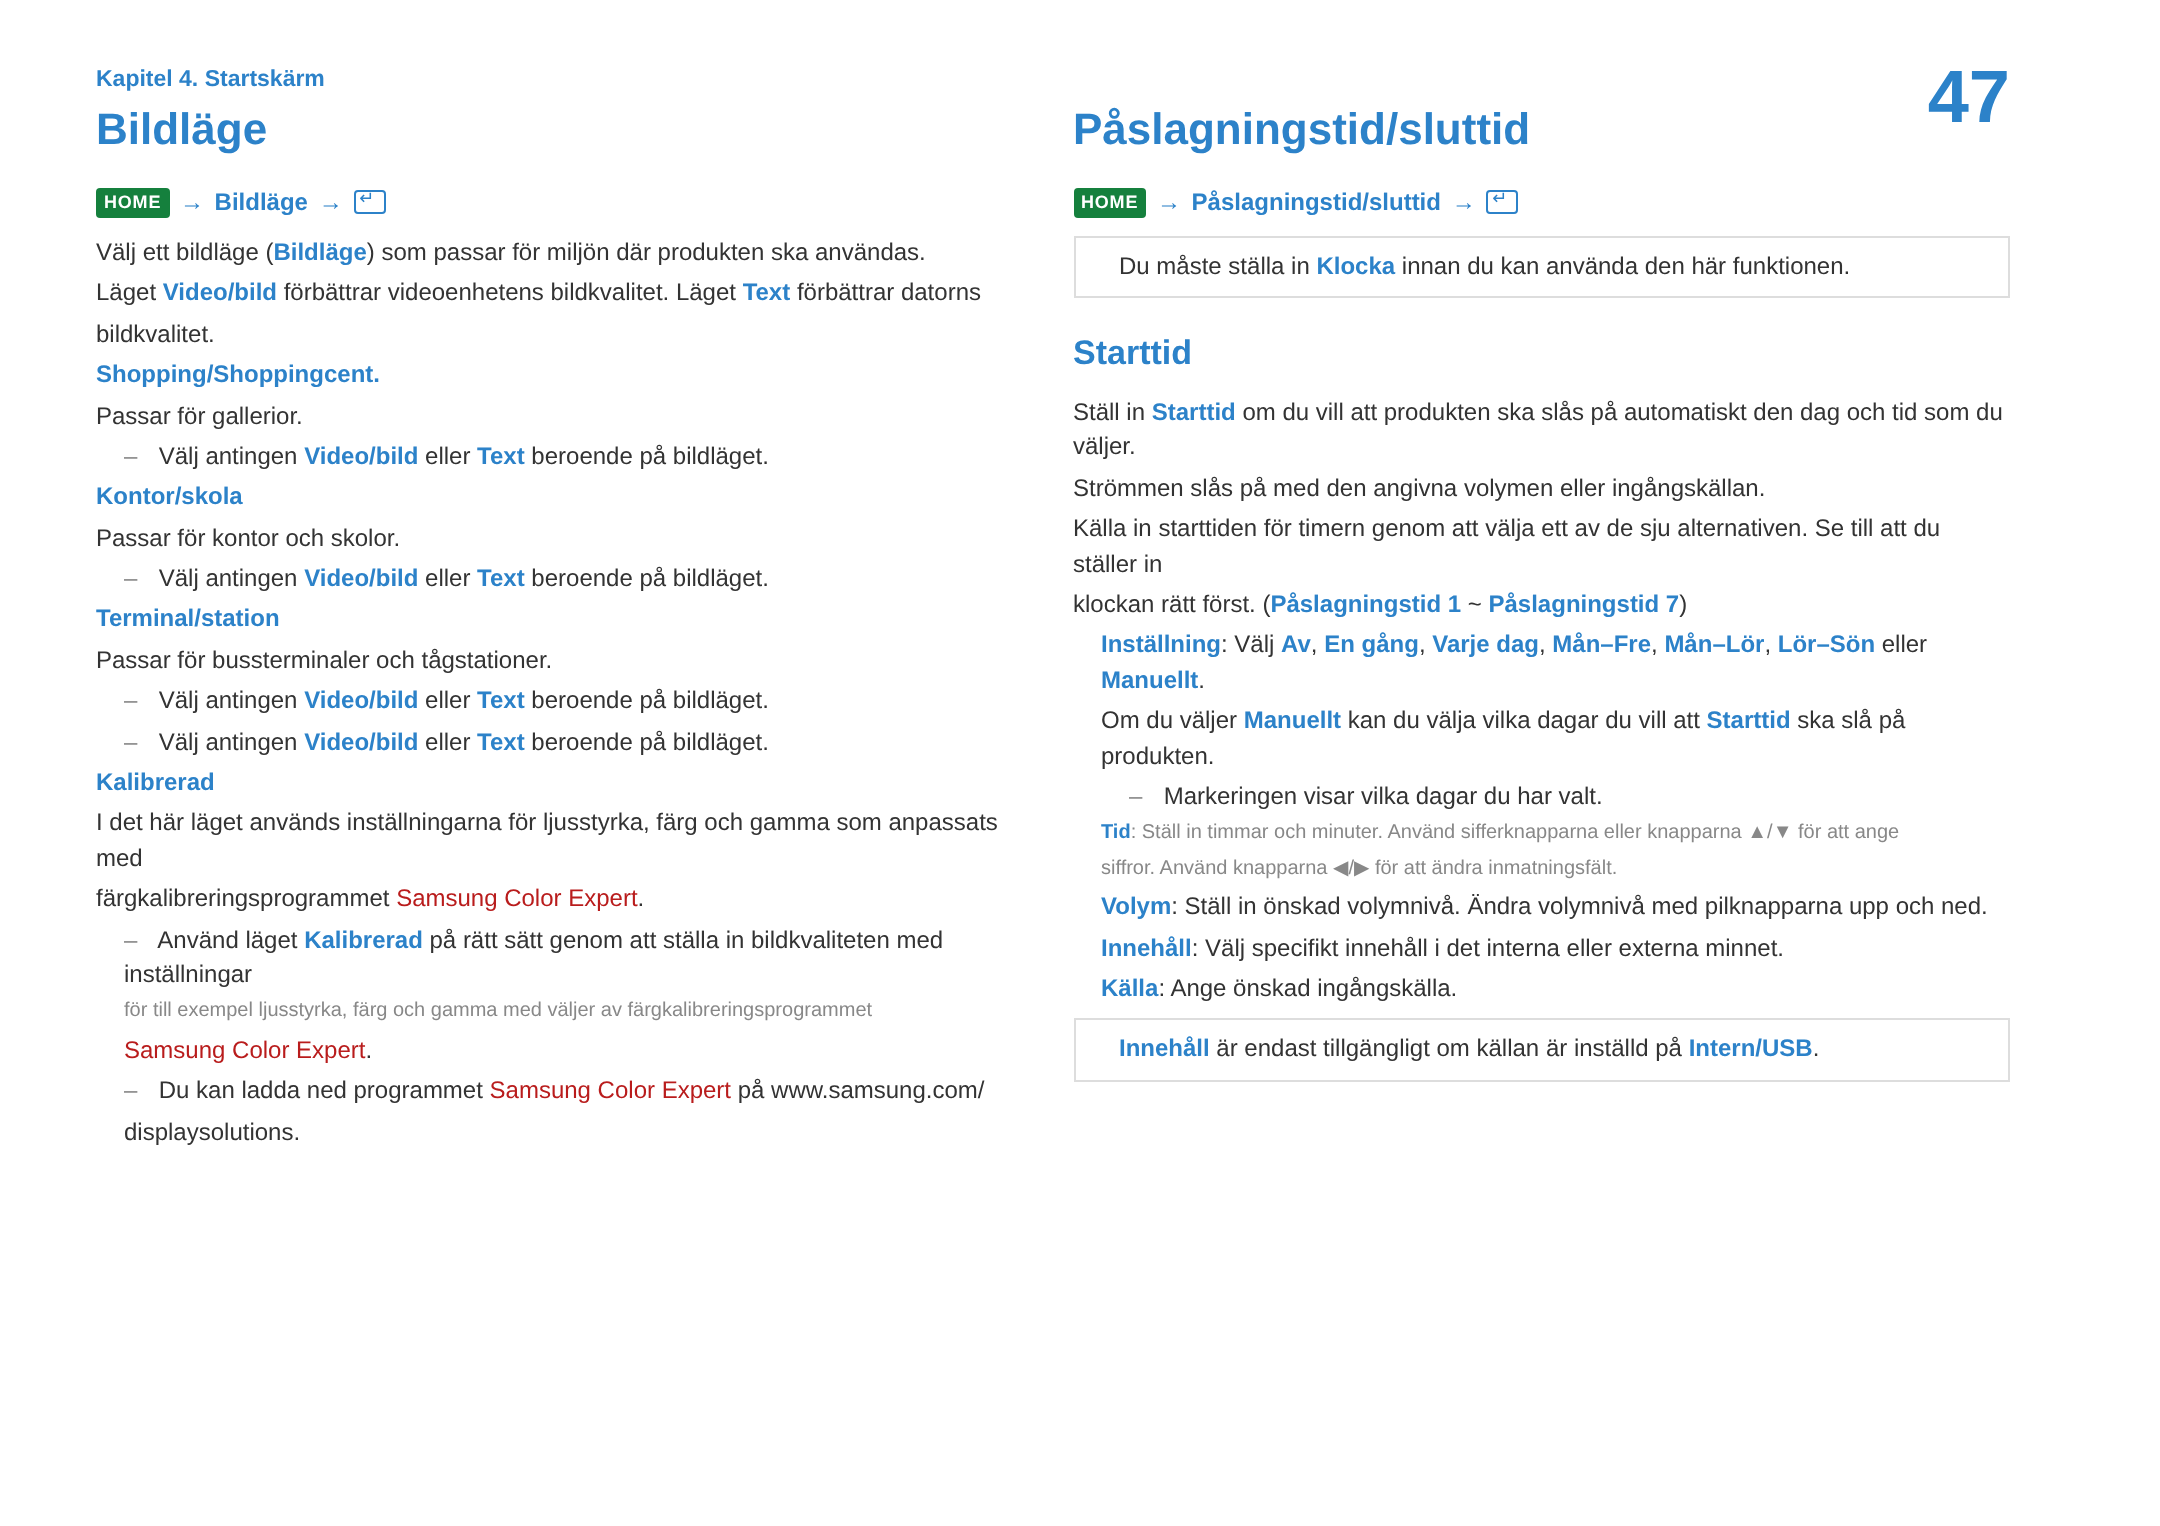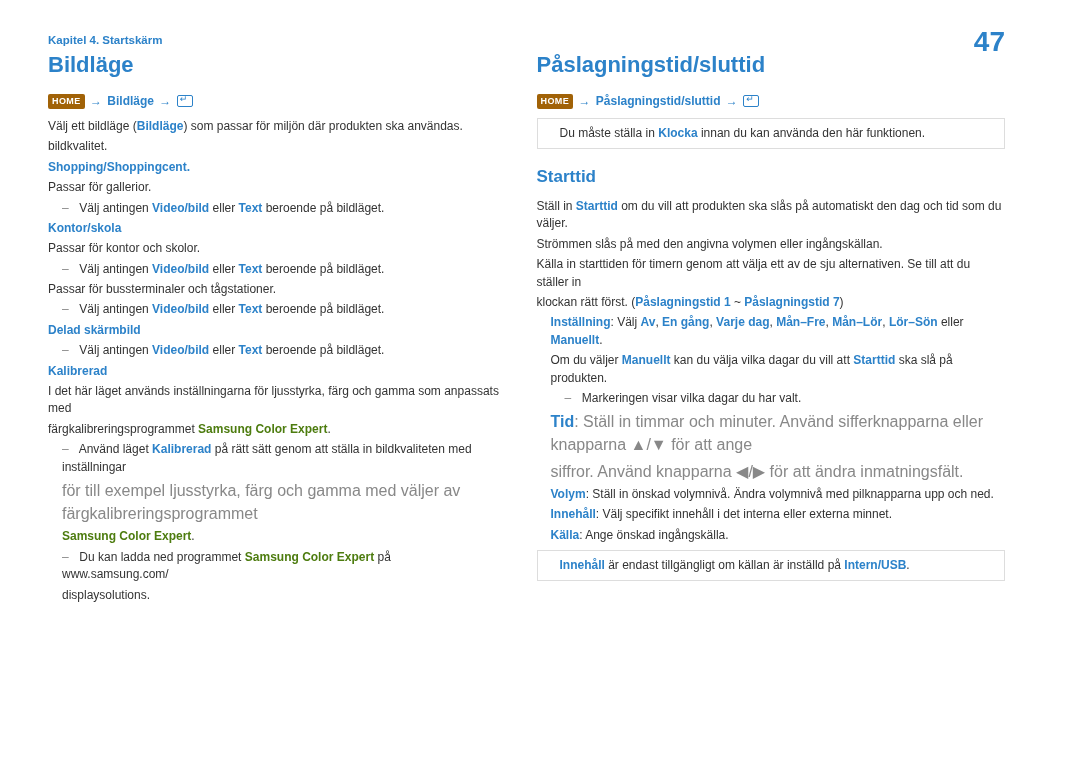--- a/index.html
+++ b/index.html
@@ -23,21 +23,21 @@
   .chapter-label {
     color: #2c82c9;
     font-size: 11.5px;
     font-weight: 600;
   }
   .page-number {
     position: absolute;
     right: 48px;
     top: 22px;
     color: #2c82c9;
-    font-size: 28px;
+    font-size: 37px;
     font-weight: 600;
   }
   .columns {
     display: flex;
   }
   .col {
     flex: 1 1 50%;
     padding-right: 26px;
     box-sizing: border-box;
   }
@@ -55,21 +55,21 @@
     color: #2c82c9;
     font-size: 17px;
     font-weight: 600;
     margin: 16px 0 8px 0;
   }
   .breadcrumb {
     margin-bottom: 8px;
   }
   .home-tag {
     display: inline-block;
-    background: #a16207;
+    background: #15803d;
     color: #fff;
     font-size: 9px;
     padding: 1px 4px;
     border-radius: 2px;
     font-weight: 600;
     letter-spacing: .4px;
     vertical-align: middle;
   }
   .arrow {
     color: #2c82c9;
@@ -87,22 +87,22 @@
   }
   .enter-icon::after {
     content: "↵";
     position: absolute;
     left: 2px; top: -3px;
     font-size: 9px;
     color: #2c82c9;
   }
   p { margin: 3px 0; }
   .label-blue { color: #2c82c9; font-weight: 600; }
-  .label-orange { color: #4d7c0f; font-weight: 700; }
-  .gray-note { color: #888; font-size: 16px; }
+  .label-orange { color: #b91c1c; font-weight: 400; }
+  .gray-note { color: #888; font-size: 10px; }
   .dash { display: inline-block; width: 14px; color: #888; }
   .indent { padding-left: 14px; }
   .note-box {
     border: 1px solid #ddd;
     padding: 6px 22px;
     margin: 6px 0 10px 0;
     font-size: 12px;
   }
 </style>
 </head>
@@ -121,40 +121,43 @@
         <span class="home-tag">HOME</span>
         <span class="arrow">→</span>
         <span class="bc-link">Bildläge</span>
         <span class="arrow">→</span>
         <span class="enter-icon"></span>
       </div>
 
       <p>
         <span>Välj ett bildläge (</span><span class="label-blue">Bildläge</span><span>) som passar för miljön där produkten ska användas.</span>
       </p>
+      <p>
+        <span>Läget </span><span class="label-blue">Video/bild</span><span> förbättrar videoenhetens bildkvalitet. Läget </span><span class="label-blue">Text</span><span> förbättrar datorns</span>
+      </p>
       <p>bildkvalitet.</p>
 
       <p><span class="label-blue">Shopping/Shoppingcent.</span></p>
       <p>Passar för gallerior.</p>
       <p class="indent"><span class="dash">–</span>
         <span>Välj antingen </span><span class="label-blue">Video/bild</span><span> eller </span><span class="label-blue">Text</span><span> beroende på bildläget.</span>
       </p>
 
       <p><span class="label-blue">Kontor/skola</span></p>
       <p>Passar för kontor och skolor.</p>
       <p class="indent"><span class="dash">–</span>
         <span>Välj antingen </span><span class="label-blue">Video/bild</span><span> eller </span><span class="label-blue">Text</span><span> beroende på bildläget.</span>
       </p>
 
+      <p><span class="label-blue">Terminal/station</span></p>
       <p>Passar för bussterminaler och tågstationer.</p>
       <p class="indent"><span class="dash">–</span>
         <span>Välj antingen </span><span class="label-blue">Video/bild</span><span> eller </span><span class="label-blue">Text</span><span> beroende på bildläget.</span>
       </p>
 
-      <p><span class="label-blue">Delad skärmbild</span></p>
       <p class="indent"><span class="dash">–</span>
         <span>Välj antingen </span><span class="label-blue">Video/bild</span><span> eller </span><span class="label-blue">Text</span><span> beroende på bildläget.</span>
       </p>
 
       <p><span class="label-blue">Kalibrerad</span></p>
       <p>I det här läget används inställningarna för ljusstyrka, färg och gamma som anpassats med</p>
       <p>
         <span>färgkalibreringsprogrammet </span><span class="label-orange">Samsung Color Expert</span><span>.</span>
       </p>
       <p class="indent"><span class="dash">–</span>

